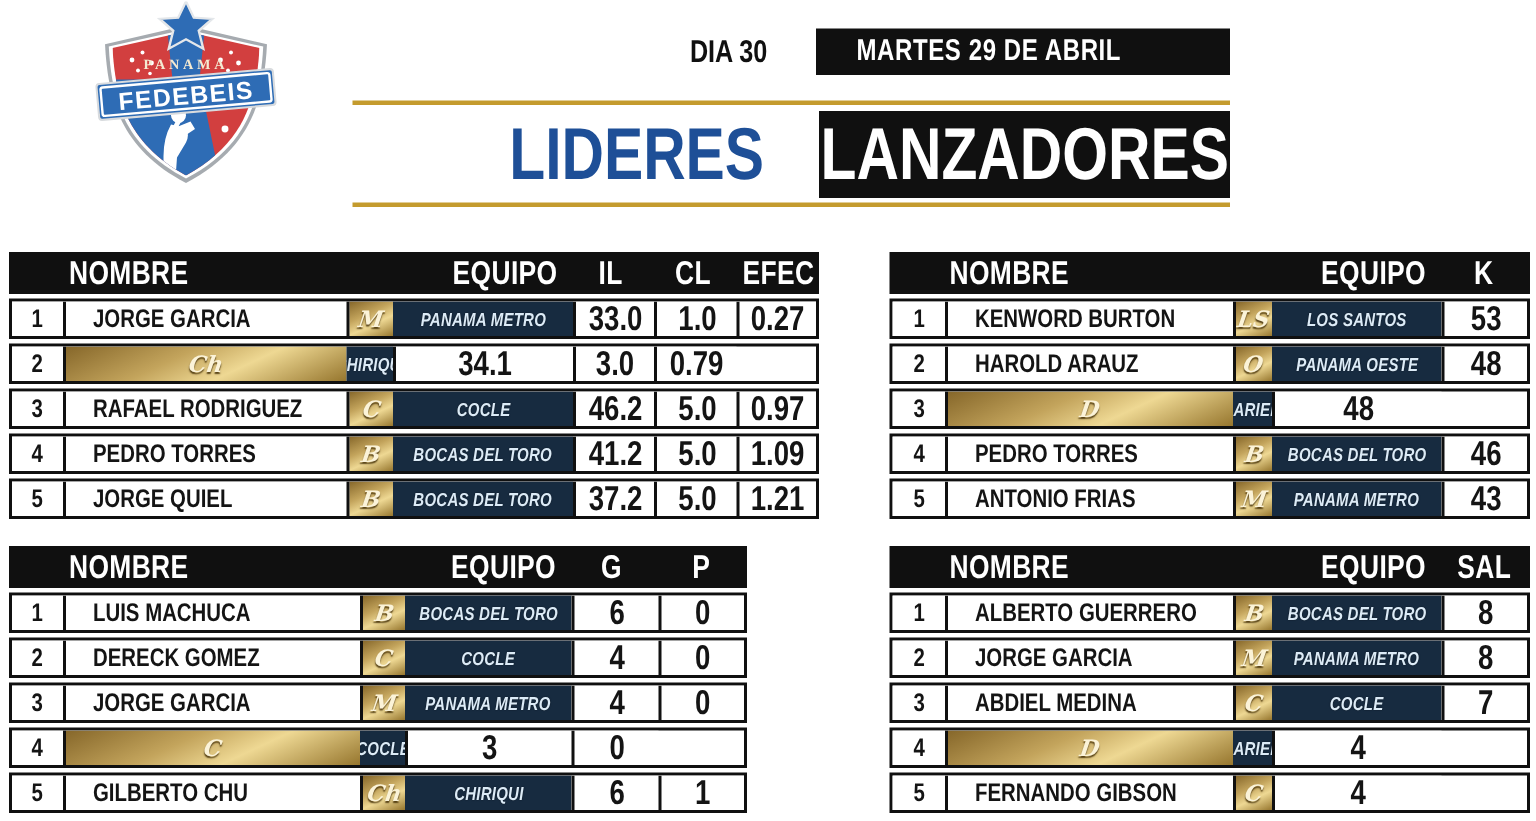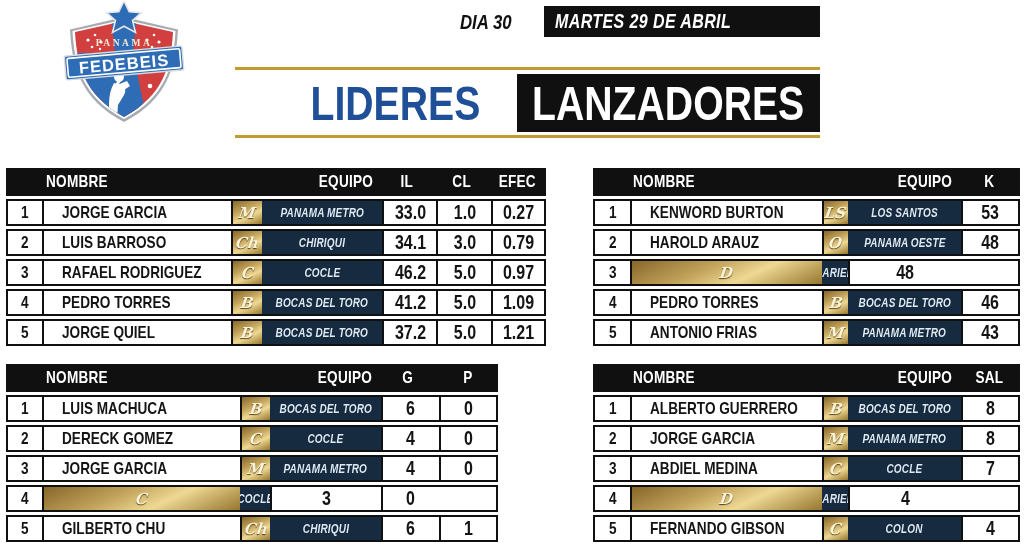--- a/index.html
+++ b/index.html
@@ -10,53 +10,53 @@
   body{background:#ffffff;font-family:"Liberation Sans",sans-serif;}
   #stage{position:relative;width:1024px;height:547px;background:#fff;overflow:hidden;}
 
   
   .cond{display:inline-block;transform:scaleX(.8);transform-origin:center;white-space:nowrap;}
   .cond-l{display:inline-block;transform:scaleX(.8);transform-origin:left center;white-space:nowrap;}
   .cond-r{display:inline-block;transform:scaleX(.8);transform-origin:right center;white-space:nowrap;}
 
   
   .logo{position:absolute;left:55px;top:1px;width:138px;height:128px;}
-  .dateline{position:absolute;top:6px;left:0;right:204px;height:31px;display:flex;justify-content:flex-end;align-items:center;font-style:italic;}
+  .dateline{position:absolute;top:19px;left:0;right:204px;height:31px;display:flex;justify-content:flex-end;align-items:center;}
   .dia{font-weight:bold;font-size:21px;color:var(--black);margin-right:32px;}
-  .datebox{width:276px;height:31px;background:var(--black);color:#fff;display:flex;align-items:center;justify-content:flex-start;padding-left:11px;font-weight:bold;font-size:20px;letter-spacing:.5px;}
+  .datebox{width:276px;height:31px;background:var(--black);color:#fff;display:flex;align-items:center;justify-content:flex-start;padding-left:27px;font-weight:bold;font-size:20px;letter-spacing:.5px;}
   .goldline{position:absolute;left:235px;right:204px;height:3px;background:var(--gold);}
   .gl1{top:67px;} .gl2{top:135px;}
   .titlerow{position:absolute;top:74px;left:0;right:204px;height:58px;display:flex;justify-content:flex-end;align-items:stretch;gap:28px;}
   .title-left{color:var(--title-blue);font-weight:bold;font-size:49px;line-height:58px;margin-right:9px;}
-  .titlebox{width:303px;background:var(--black);display:flex;align-items:center;justify-content:center;}
+  .titlebox{width:274px;background:var(--black);display:flex;align-items:center;justify-content:center;}
   .titlebox span{color:#fff;font-weight:bold;font-size:49px;line-height:58px;}
 
   
   .tbl{position:absolute;}
   .t0{left:6px;top:168px;width:540px;}
   .t1{left:593px;top:168px;width:427px;}
   .t2{left:6px;top:364px;width:492px;}
   .t3{left:593px;top:364px;width:427px;}
   .trow{display:grid;}
   .t0 .trow{grid-template-columns:34px 189px 31px 120px 54px 55px 1fr;}
   .t1 .trow,.t3 .trow{grid-template-columns:35px 192px 26px 113px 1fr;}
   .t2 .trow{grid-template-columns:34px 198px 30px 111px 58px 1fr;}
   .thead{height:28px;margin-bottom:3px;background:var(--black);}
-  .hc{display:flex;align-items:center;justify-content:center;color:#fff;font-weight:bold;font-size:17px;letter-spacing:.3px;}
+  .hc{display:flex;align-items:center;justify-content:center;color:#fff;font-weight:bold;font-size:22px;letter-spacing:.3px;}
   .hc-nombre{grid-column:1/3;justify-content:flex-start;padding-left:40px;}
   .hc-equipo{grid-column:3/5;justify-content:flex-end;}
   .brow{height:27px;margin-bottom:3px;background:#fff;border:2px solid var(--black);overflow:hidden;}
   .cell{display:flex;align-items:center;justify-content:center;background:#fff;overflow:hidden;color:#141414;}
   .c-rank{font-weight:bold;font-size:17px;}
   .c-name{justify-content:flex-start;padding-left:18px;border-left:2px solid var(--black);font-weight:bold;font-size:17px;}
   .c-badge{border-left:2px solid var(--black);background:linear-gradient(155deg,#86672a 0%,#c3a45c 38%,#eed893 62%,#96762e 100%);}
   .badge-letter{font-family:"DejaVu Serif",serif;font-style:italic;font-weight:bold;font-size:15px;color:#fbf3d8;text-shadow:0 1px 1px rgba(60,40,0,.85);transform:skewX(-8deg);}
   .c-team{background:var(--navy);justify-content:center;}
   .teamname{color:var(--team-text);font-style:italic;font-weight:bold;font-size:12.5px;letter-spacing:.2px;text-shadow:0 0 1px rgba(0,0,0,.7);}
-  .c-stat{border-left:2px solid var(--black);font-weight:bold;font-size:20px;}
+  .c-stat{border-left:2px solid var(--black);font-weight:bold;font-size:23px;}
 </style>
 </head>
 <body>
 
 <div id="stage">
 
   <div class="logo">
     <svg width="138" height="128" viewBox="0 0 138 128">
       <defs>
         <clipPath id="shieldClip">
@@ -158,23 +158,20 @@
           <span class="cond">1.0</span>
         </div>
         <div class="cell c-stat">
           <span class="cond">0.27</span>
         </div>
       </div>
       <div class="trow brow">
         <div class="cell c-rank">
           <span class="cond">2</span>
         </div>
-        <div class="cell c-name">
-          <span class="cond-l">LUIS BARROSO</span>
-        </div>
         <div class="cell c-badge">
           <span class="badge-letter">Ch</span>
         </div>
         <div class="cell c-team">
           <span class="teamname cond">CHIRIQUI</span>
         </div>
         <div class="cell c-stat">
           <span class="cond">34.1</span>
         </div>
         <div class="cell c-stat">
@@ -542,21 +539,18 @@
       <div class="trow brow">
         <div class="cell c-rank">
           <span class="cond">5</span>
         </div>
         <div class="cell c-name">
           <span class="cond-l">FERNANDO GIBSON</span>
         </div>
         <div class="cell c-badge">
           <span class="badge-letter">C</span>
         </div>
-        <div class="cell c-team">
-          <span class="teamname cond">COLON</span>
-        </div>
         <div class="cell c-stat">
           <span class="cond">4</span>
         </div>
       </div>
     </div>
 </div>
 
 </body></html>

